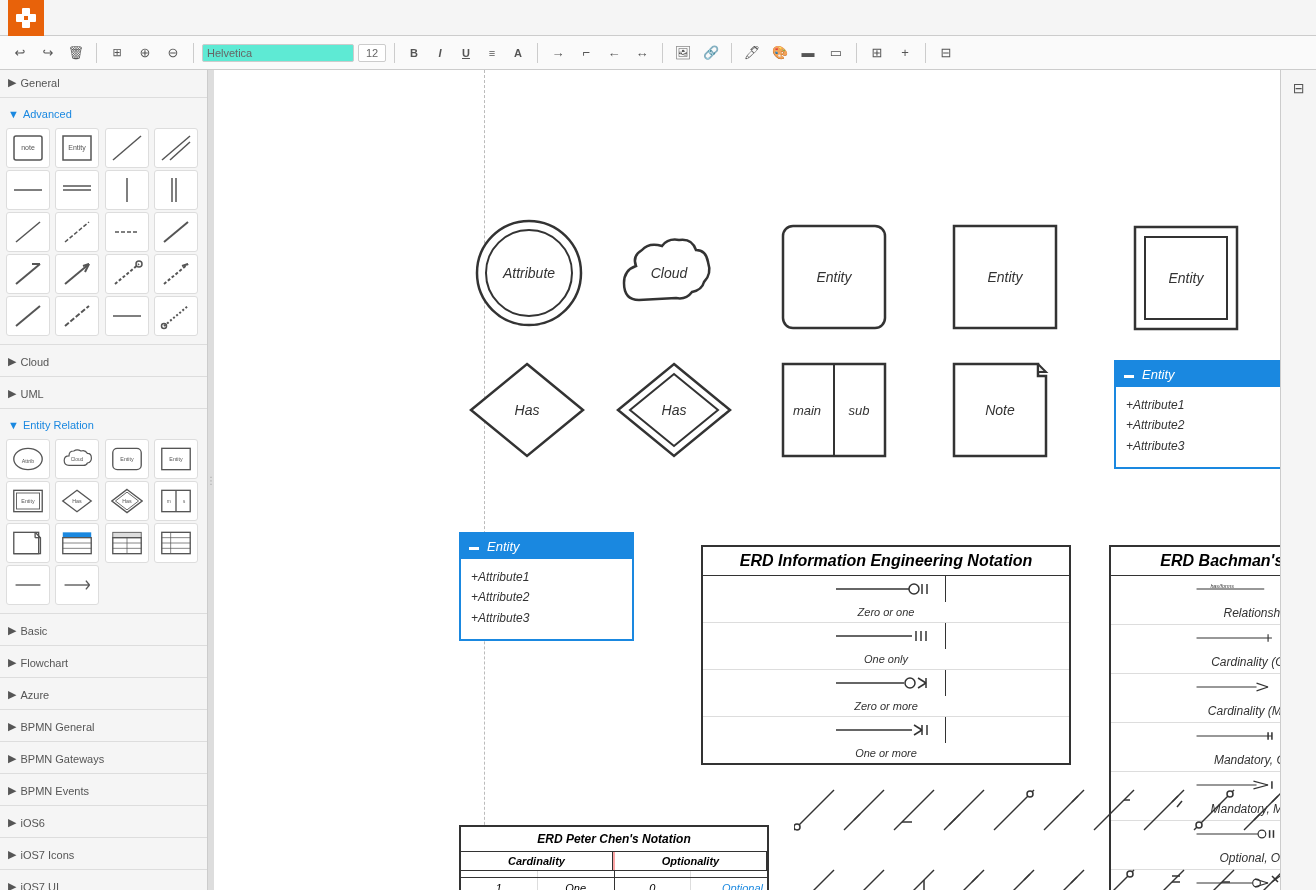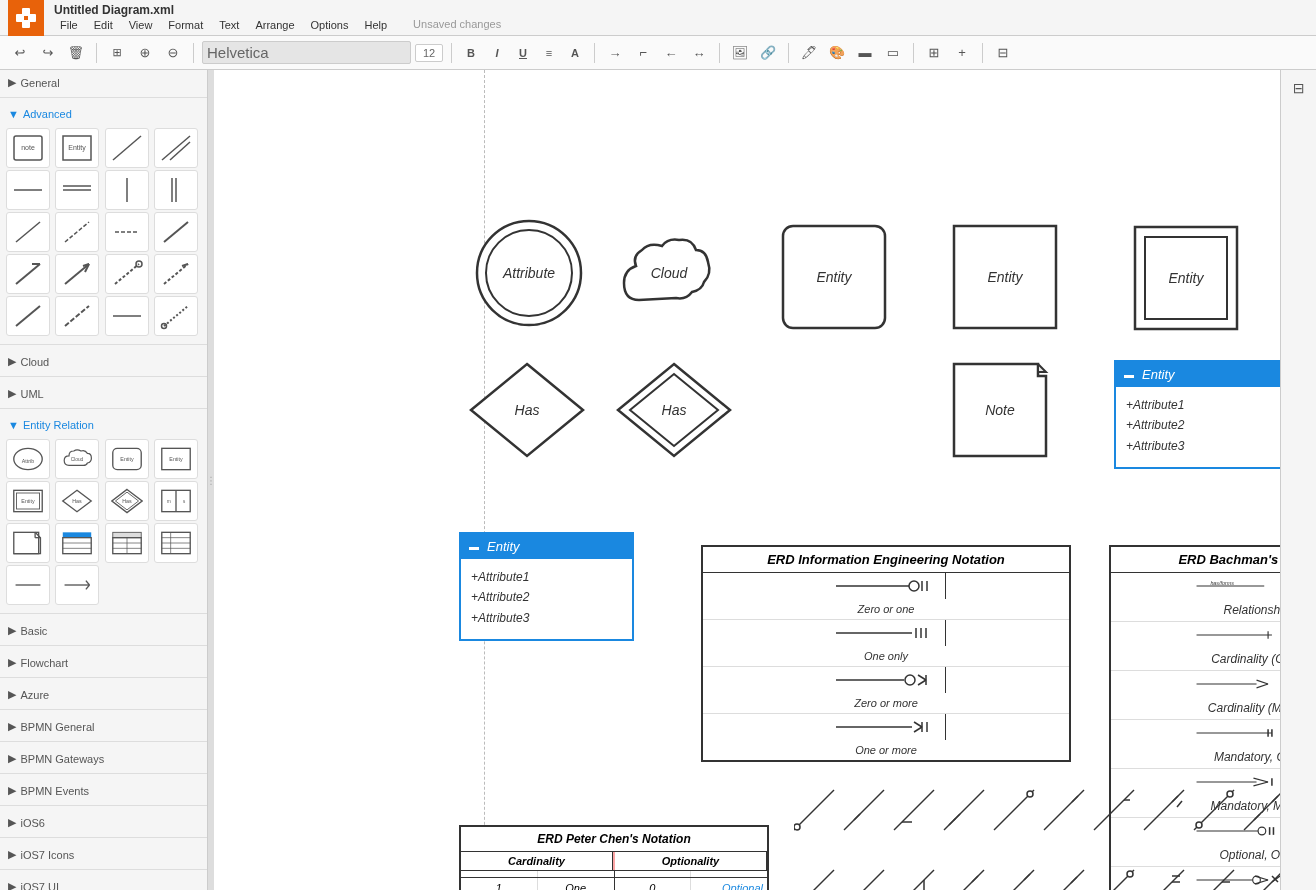--- a/index.html
+++ b/index.html
@@ -40,21 +40,21 @@
       padding: 0 8px;
       gap: 4px;
     }
     .tb-btn {
       width: 24px; height: 24px;
       display: flex; align-items: center; justify-content: center;
       border-radius: 3px; cursor: pointer; color: #555; font-size: 13px;
       border: none; background: none;
     }
     .tb-sep { width: 1px; height: 20px; background: #ccc; margin: 0 4px; }
-    .tb-font { font-size: 15px; color: #666; min-width: 60px; border: 1px solid #ccc; padding: 2px 4px; border-radius: 2px; background: #e5e5e5; }
+    .tb-font { font-size: 11px; color: #666; min-width: 60px; border: 1px solid #ccc; padding: 2px 4px; border-radius: 2px; background: #5eead4; }
     .tb-size { font-size: 11px; color: #666; width: 28px; border: 1px solid #ccc; padding: 2px 4px; border-radius: 2px; background: white; text-align: center; }
     .tb-format-btn { font-size: 11px; font-weight: bold; width: 22px; height: 22px; display: flex; align-items: center; justify-content: center; cursor: pointer; border-radius: 2px; color: #555; }
 
     
     #main-layout { display: flex; height: calc(100vh - 70px); }
 
     
     #sidebar {
       width: 208px;
       background: #f5f5f5;
@@ -141,21 +141,21 @@
       border: 2px solid #333;
       background: white;
       position: absolute;
       font-size: 11px;
     }
     .notation-table-header {
       text-align: center;
       font-weight: bold;
       padding: 5px 10px;
       border-bottom: 1px solid #333;
-      font-size: 13px;
+      font-size: 16px;
     }
     .notation-row {
       display: flex;
       align-items: center;
       border-bottom: 1px solid #ddd;
       flex-direction: column;
     }
     .notation-row:last-child { border-bottom: none; }
     .notation-symbol {
       width: 120px;
@@ -222,34 +222,20 @@
 <body>
 
 <div id="app-header">
   <div id="app-logo">
     <svg viewBox="0 0 24 24" fill="white">
       <rect x="2" y="8" width="8" height="8" rx="1" fill="white"></rect>
       <rect x="14" y="8" width="8" height="8" rx="1" fill="white"></rect>
       <rect x="8" y="2" width="8" height="8" rx="1" fill="white"></rect>
       <rect x="8" y="14" width="8" height="8" rx="1" fill="white"></rect>
     </svg>
-  </div>
-  <div id="title-menu">
-    <div id="app-title">Untitled Diagram.xml</div>
-    <div id="menu-bar">
-      <span class="menu-item">File</span>
-      <span class="menu-item">Edit</span>
-      <span class="menu-item">View</span>
-      <span class="menu-item">Format</span>
-      <span class="menu-item">Text</span>
-      <span class="menu-item">Arrange</span>
-      <span class="menu-item">Options</span>
-      <span class="menu-item">Help</span>
-      <span id="unsaved">Unsaved changes</span>
-    </div>
   </div>
 </div>
 
 <div id="toolbar">
   <button class="tb-btn" title="Undo">↩</button>
   <button class="tb-btn" title="Redo">↪</button>
   <button class="tb-btn" title="Delete">🗑</button>
   <div class="tb-sep"></div>
   <button class="tb-btn" title="Fit Page" style="font-size:11px;">⊞</button>
   <button class="tb-btn" title="Zoom In">⊕</button>
@@ -650,20 +636,28 @@
       </div>
 
       <div style="position:absolute; left:400px; top:290px; width:120px; height:100px;">
         <svg width="120" height="100">
           <polygon points="60,4 116,50 60,96 4,50" fill="white" stroke="#333" stroke-width="2.5"></polygon>
           <polygon points="60,14 104,50 60,86 16,50" fill="white" stroke="#333" stroke-width="2"></polygon>
           <text x="60" y="55" text-anchor="middle" font-size="14" fill="#333" font-family="Helvetica">Has</text>
         </svg>
       </div>
 
+      <div style="position:absolute; left:565px; top:290px; width:110px; height:100px;">
+        <svg width="110" height="100">
+          <rect x="4" y="4" width="102" height="92" fill="white" stroke="#333" stroke-width="2.5"></rect>
+          <line x1="55" y1="4" x2="55" y2="96" stroke="#333" stroke-width="2"></line>
+          <text x="28" y="55" text-anchor="middle" font-size="13" fill="#333" font-family="Helvetica">main</text>
+          <text x="80" y="55" text-anchor="middle" font-size="13" fill="#333" font-family="Helvetica">sub</text>
+        </svg>
+      </div>
 
       <div style="position:absolute; left:736px; top:290px; width:110px; height:100px;">
         <svg width="110" height="100">
           <polygon points="4,4 88,4 88,16 96,16 96,96 4,96" fill="white" stroke="#333" stroke-width="2.5"></polygon>
           <polyline points="88,4 96,12 88,12 88,4" fill="#e8e8e8" stroke="#333" stroke-width="2"></polyline>
           <text x="50" y="55" text-anchor="middle" font-size="14" fill="#333" font-family="Helvetica">Note</text>
         </svg>
       </div>
 
       <div style="position:absolute; left:900px; top:290px; width:175px;">

